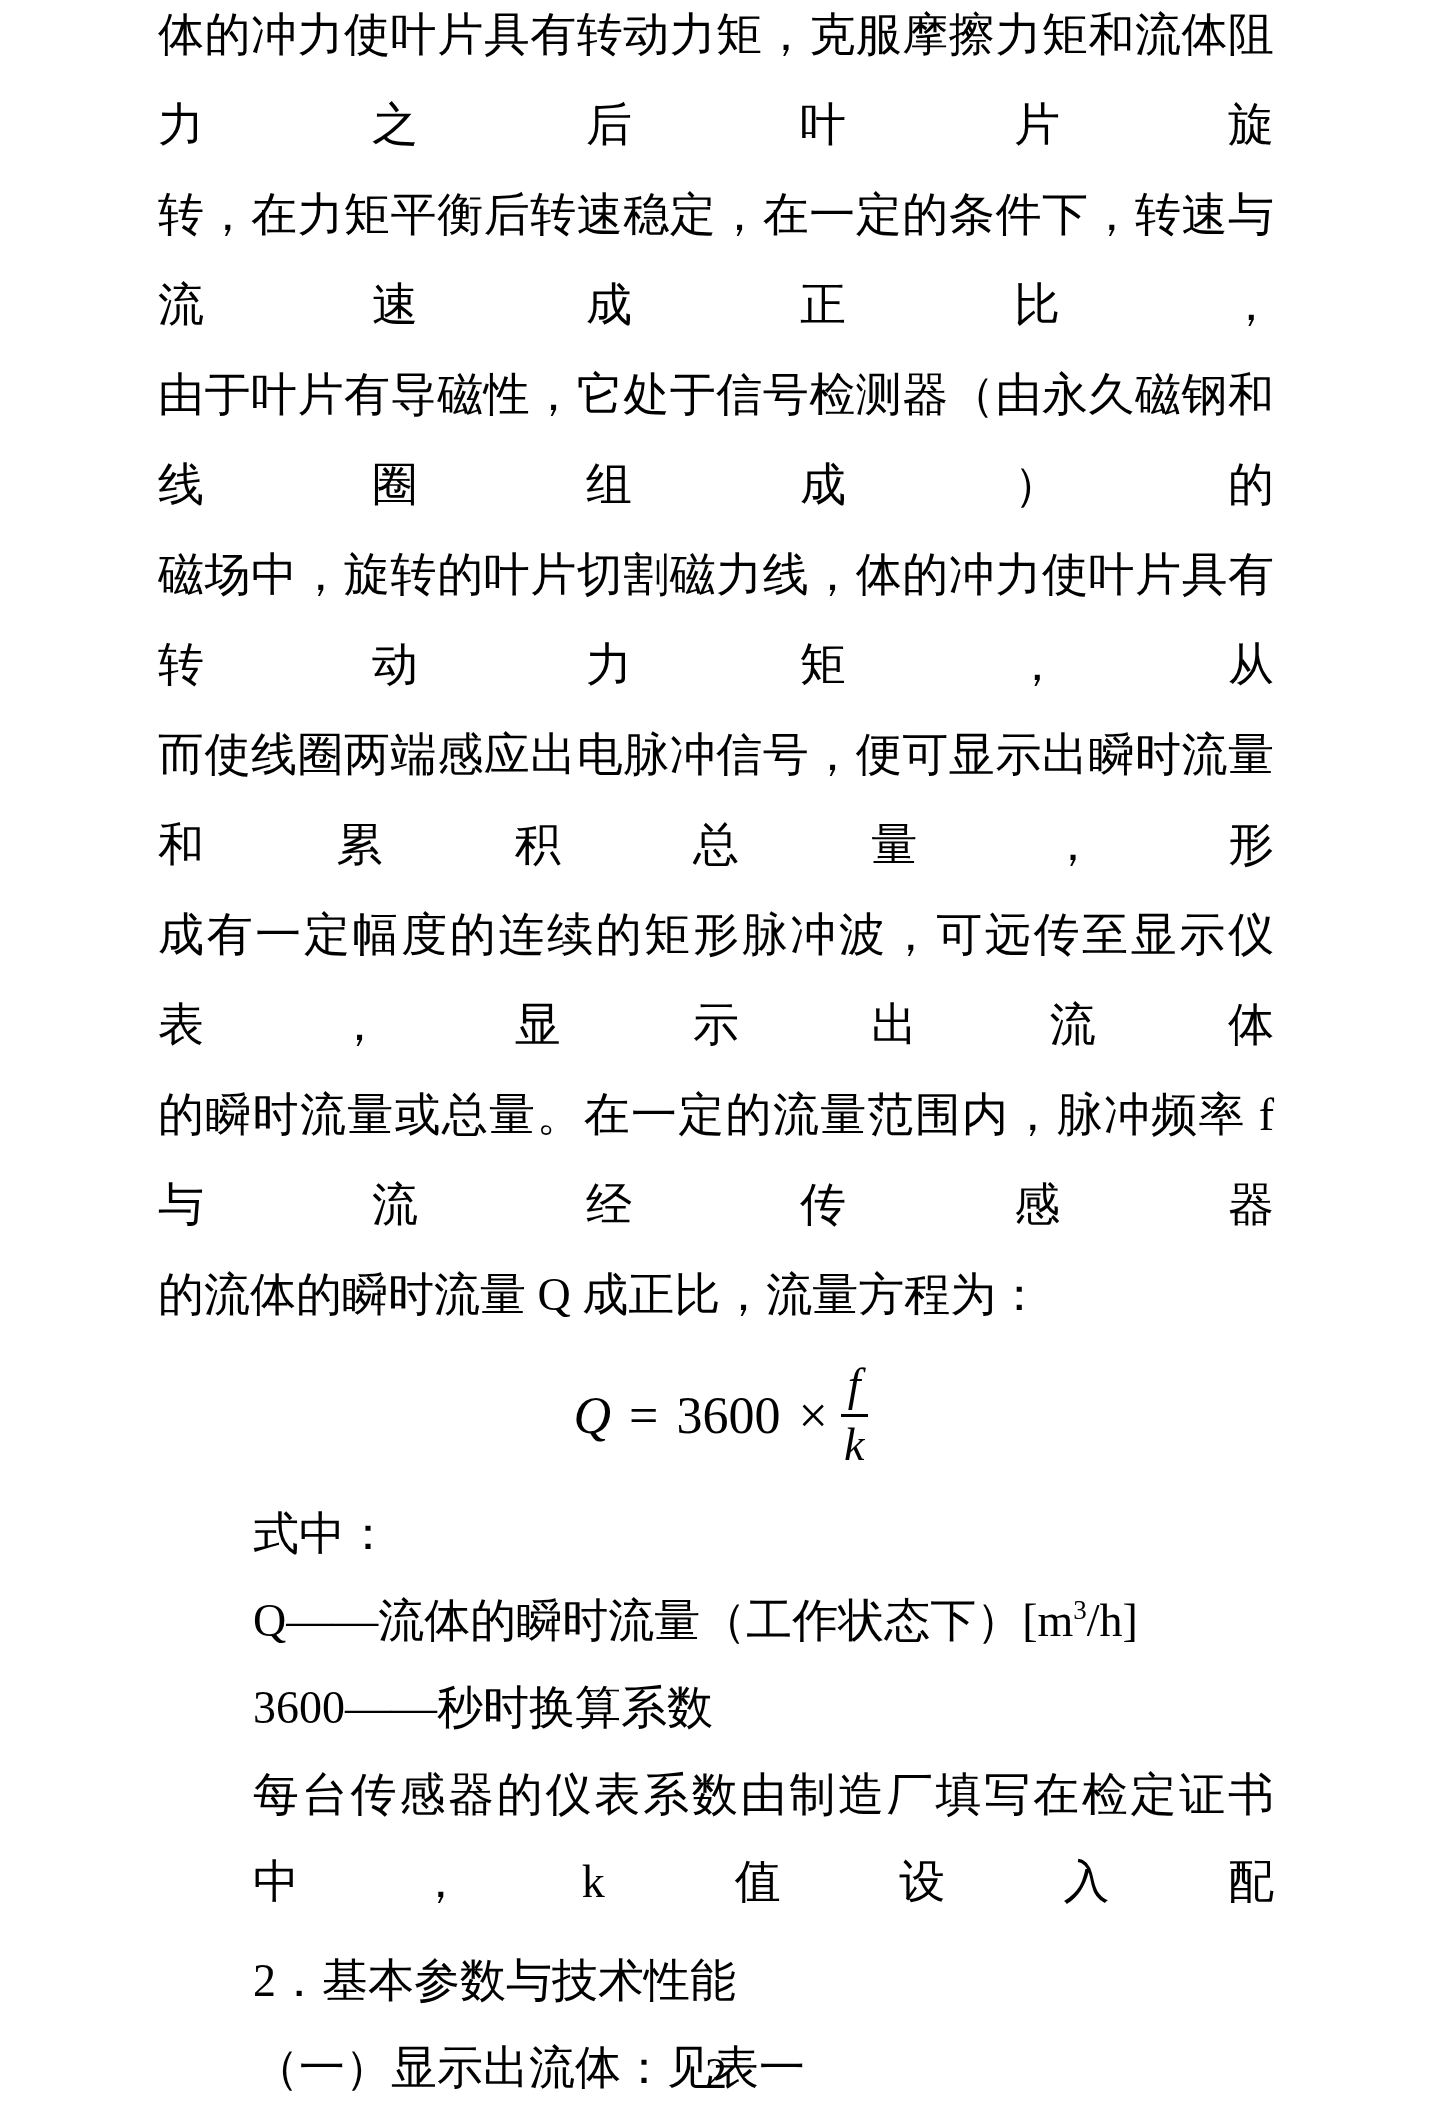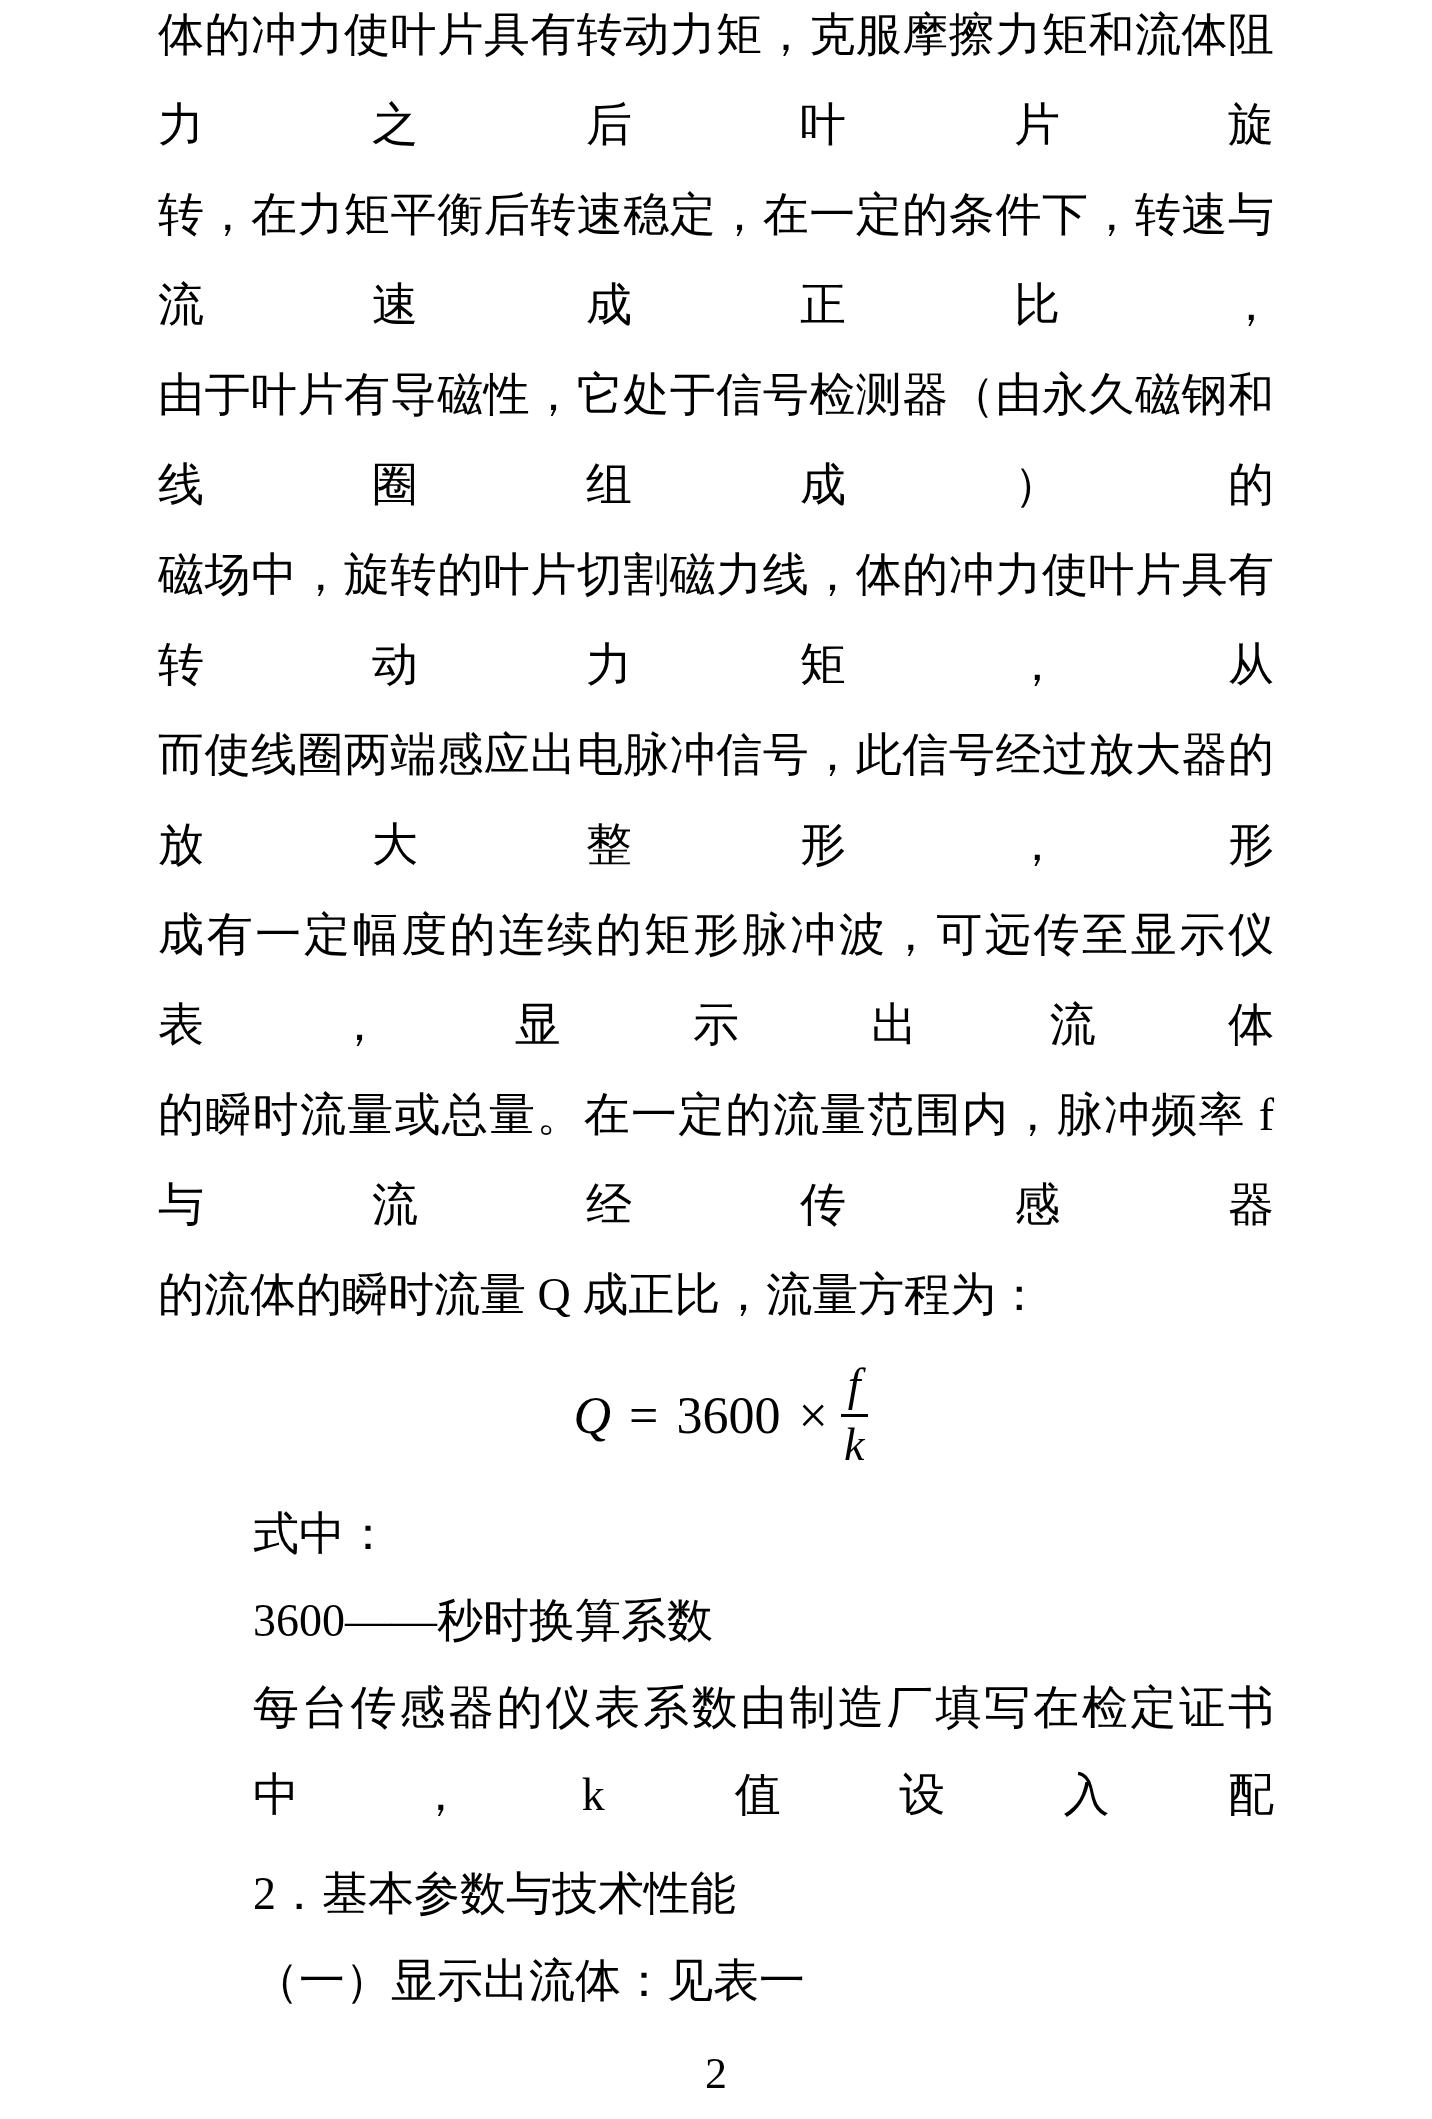--- a/index.html
+++ b/index.html
@@ -96,21 +96,21 @@
 </head>
 <body>
 
 <div class="page">
 
   <div class="intro">
     <div class="line">体的冲力使叶片具有转动力矩，克服摩擦力矩和流体阻力之后叶片旋</div>
     <div class="line">转，在力矩平衡后转速稳定，在一定的条件下，转速与流速成正比，</div>
     <div class="line">由于叶片有导磁性，它处于信号检测器（由永久磁钢和线圈组成）的</div>
     <div class="line">磁场中，旋转的叶片切割磁力线，体的冲力使叶片具有转动力矩，从</div>
-    <div class="line">而使线圈两端感应出电脉冲信号，此信号经过放大器的放大整形，形</div>
+    <div class="line">而使线圈两端感应出电脉冲信号，便可显示出瞬时流量和累积总量，形</div>
     <div class="line">成有一定幅度的连续的矩形脉冲波，可远传至显示仪表，显示出流体</div>
     <div class="line">的瞬时流量或总量。在一定的流量范围内，脉冲频率 f 与流经传感器</div>
     <div class="line para-end">的流体的瞬时流量 Q 成正比，流量方程为：</div>
   </div>
 
   <div class="formula-row">
     <span class="piece it">Q</span>
     <span class="piece">=</span>
     <span class="piece">3600</span>
     <span class="piece">×</span>
@@ -118,20 +118,21 @@
       <span class="num it">f</span>
       <span class="den it">k</span>
     </span>
   </div>
 
   <div class="defs">
     <div class="line indent">式中：</div>
 
 
 
+    <div class="line indent"><span>Q——流体的瞬时流量（工作状态下）[m</span><span class="sup">3</span><span>/h]</span></div>
 
     <div class="line indent"><span>3600——秒时换算系数</span><span class="sup"></span><span></span></div>
 
     <div class="line indent just">每台传感器的仪表系数由制造厂填写在检定证书中，k 值设入配</div>
 
     <div class="line indent heading">2．基本参数与技术性能</div>
     <div class="line indent">（一）显示出流体：见表一</div>
   </div>
 
   <div class="page-num">2</div>

